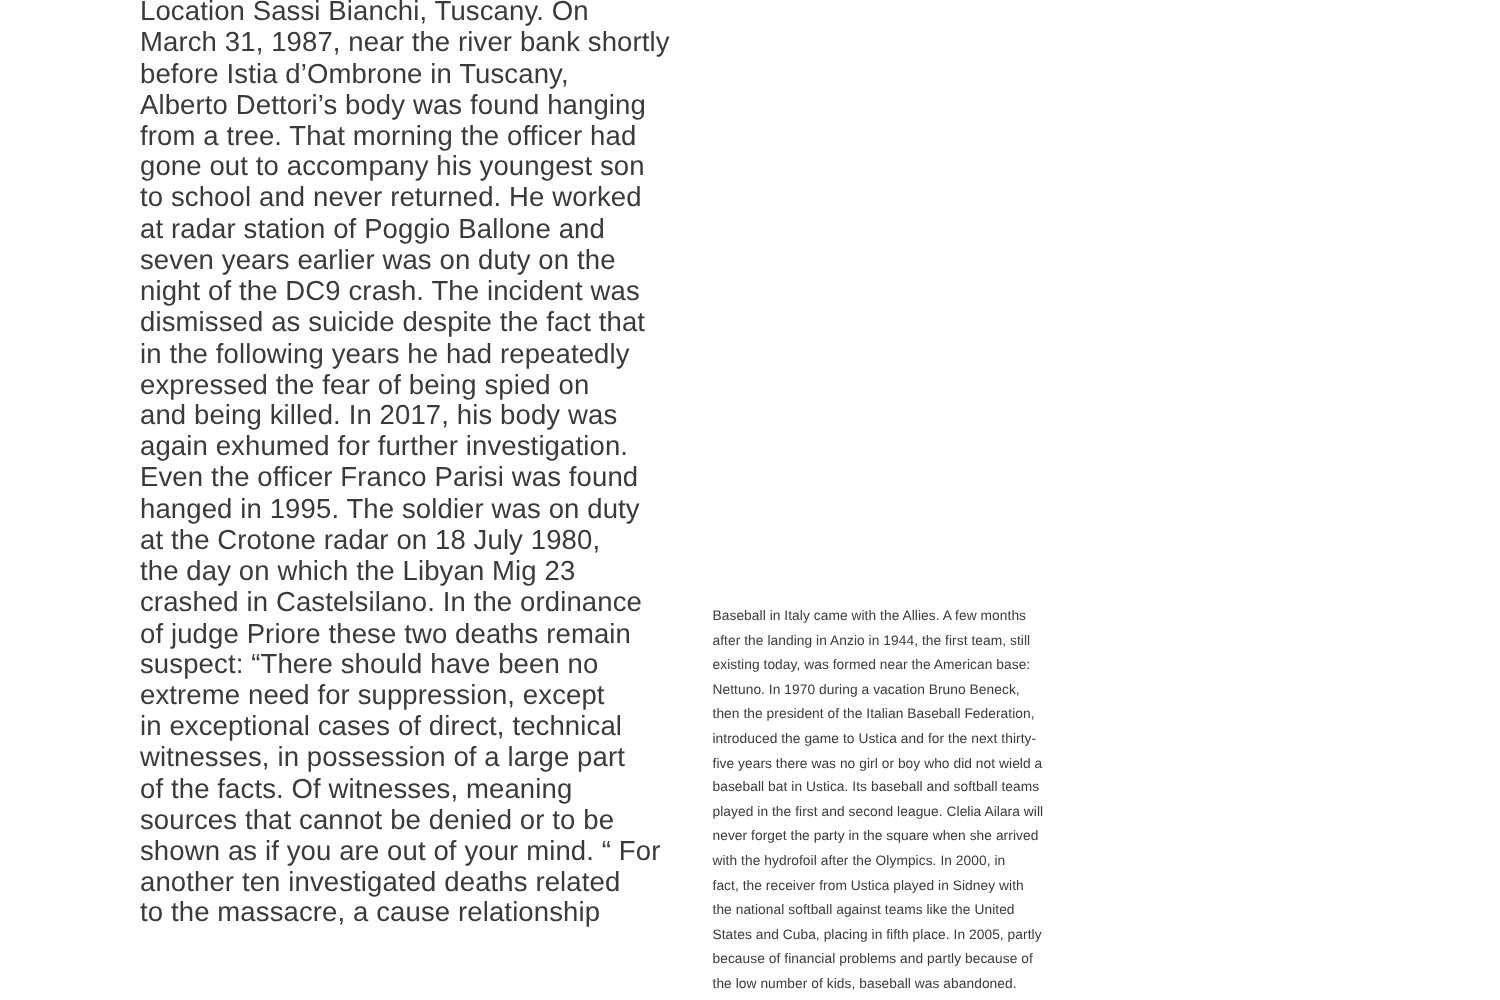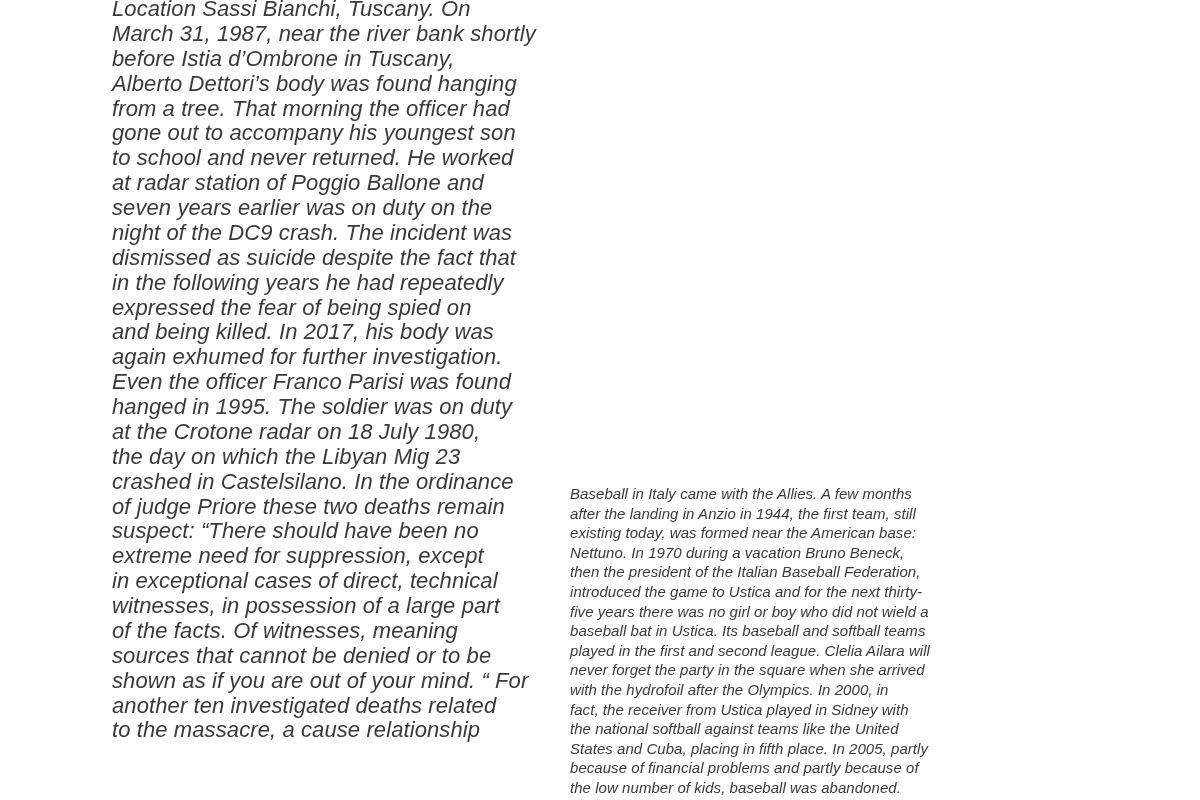--- a/index.html
+++ b/index.html
@@ -8,38 +8,37 @@
     background: #ffffff;
   }
   .page {
     position: relative;
     width: 1200px;
     height: 800px;
     background: #ffffff;
     overflow: hidden;
     font-family: "Liberation Sans", sans-serif;
     color: #3a3a3a;
-    font-style: italic;
   }
   .text-col {
     position: absolute;
     white-space: pre;
     -webkit-font-smoothing: antialiased;
   }
   .text-col.left {
     left: 112px;
     top: -3px;
     font-size: 22px;
     line-height: 24.87px;
     letter-spacing: 0.1px;
   }
   .text-col.right {
     left: 570px;
     top: 484px;
-    font-size: 15px;
+    font-size: 11px;
     line-height: 19.6px;
     letter-spacing: 0.05px;
   }
 </style>
 </head>
 <body>
 
 <div class="page">
   <div class="text-col left">Location Sassi Bianchi, Tuscany. On
 March 31, 1987, near the river bank shortly

